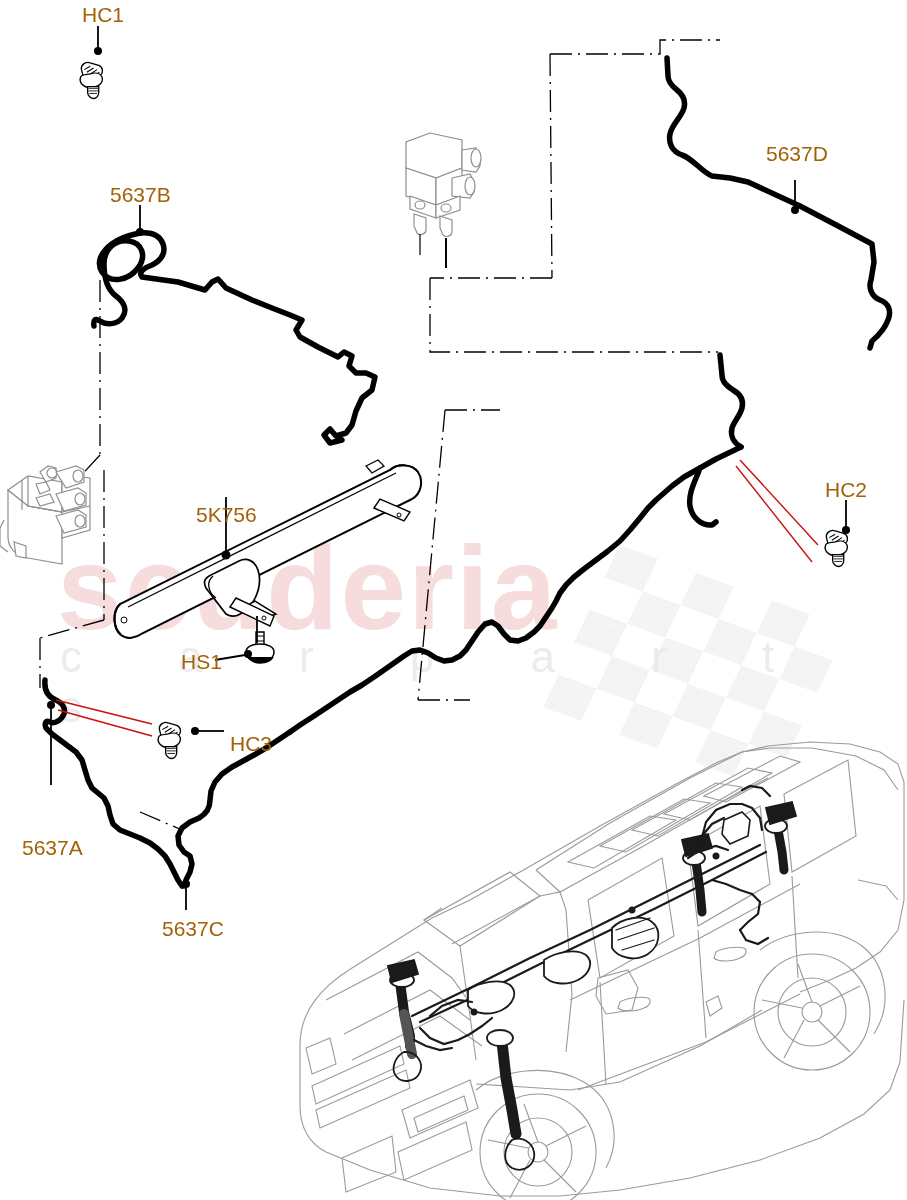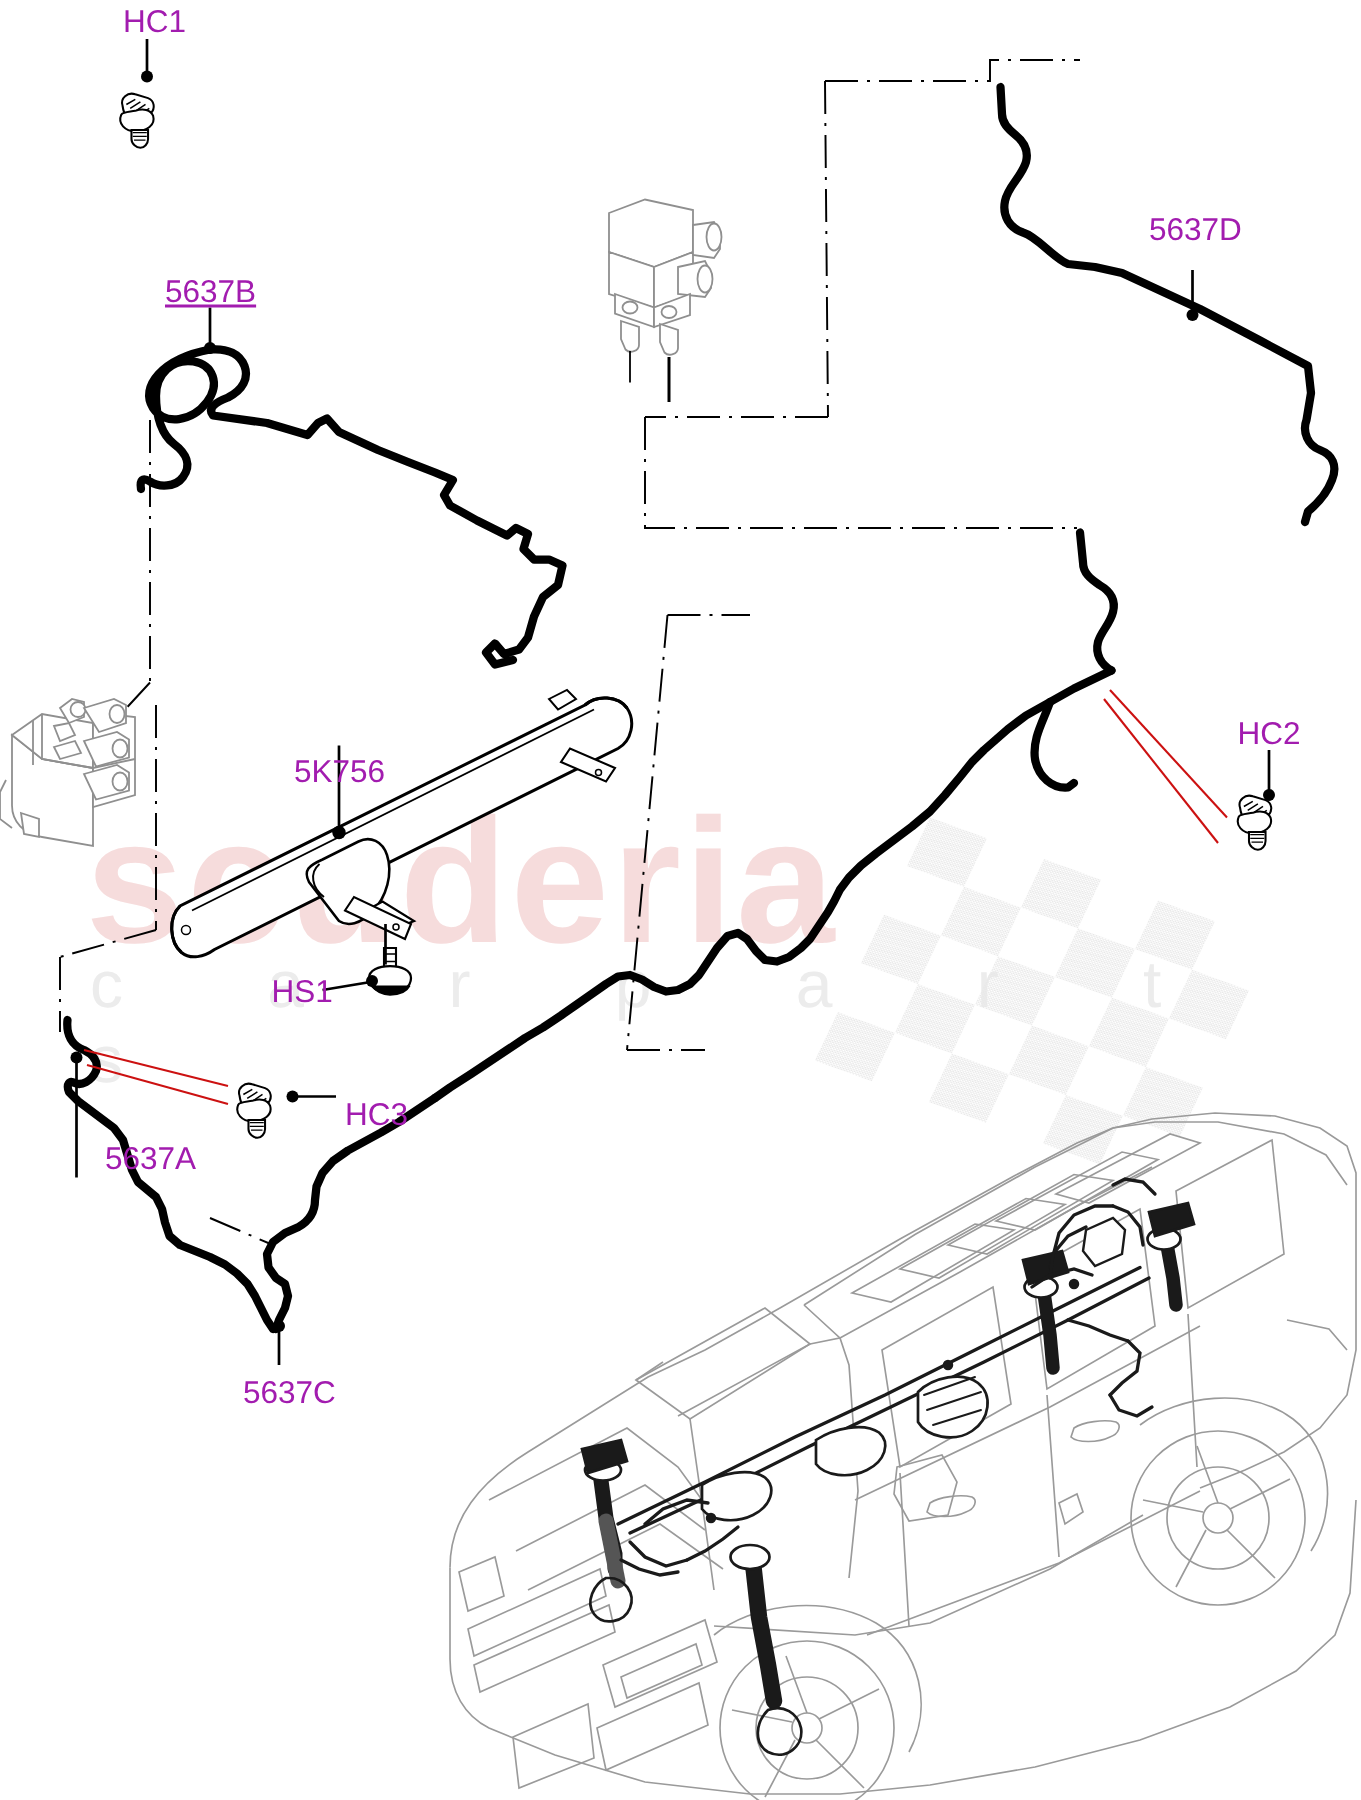--- a/index.html
+++ b/index.html
@@ -4,21 +4,21 @@
 <style>
   html,body{margin:0;padding:0;background:#ffffff;}
   body{
     font-family:"Liberation Sans", sans-serif;
     width:907px;height:1200px;position:relative;overflow:hidden;
   }
   #stage{position:absolute;left:0;top:0;width:907px;height:1200px;}
   #stage svg{position:absolute;left:0;top:0;}
   .lbl{
     position:absolute;
-    color:#a21caf;
+    color:#a16207;
     font-size:21px;
     font-family:"Liberation Sans", sans-serif;
     white-space:nowrap;
     letter-spacing:0px;
     user-select:none;
   }
   .wm-main{
     position:absolute;
     left:57px; top:520px;
     font-size:118px;
@@ -433,22 +433,22 @@
       <circle cx="716" cy="856" r="2.4" fill="#1a1a1a"></circle>
 
       <path d="M724,820 L742,812 L750,820 L748,836 L730,844 L722,834 Z" fill="#ffffff" stroke="#1a1a1a" stroke-width="1.6"></path>
       <path d="M612,928 C622,918 642,914 652,922
                C662,930 660,946 648,954 C636,962 618,958 612,948 Z" fill="#ffffff" stroke="#1a1a1a" stroke-width="1.8"></path>
       <path d="M616,930 L650,918 M618,940 L654,928 M622,950 L654,940" stroke="#1a1a1a" stroke-width="1.3"></path>
     </g>
   </svg>
 
   <div class="lbl" style="left:82px;  top:3px;">HC1</div>
-  <div class="lbl" style="left:110px; top:183px;text-decoration:underline;">5637B</div>
+  <div class="lbl" style="left:110px; top:183px;">5637B</div>
   <div class="lbl" style="left:766px; top:142px;">5637D</div>
   <div class="lbl" style="left:196px; top:475px;margin-top:28px;">5K756</div>
   <div class="lbl" style="left:825px; top:478px;">HC2</div>
   <div class="lbl" style="left:181px; top:650px;">HS1</div>
   <div class="lbl" style="left:230px; top:732px;">HC3</div>
-  <div class="lbl" style="left:22px;  top:761px;margin-left:48px;">5637A</div>
+  <div class="lbl" style="left:22px;  top:836px;">5637A</div>
   <div class="lbl" style="left:162px; top:917px;">5637C</div>
 
 </div>
 
 </body></html>

